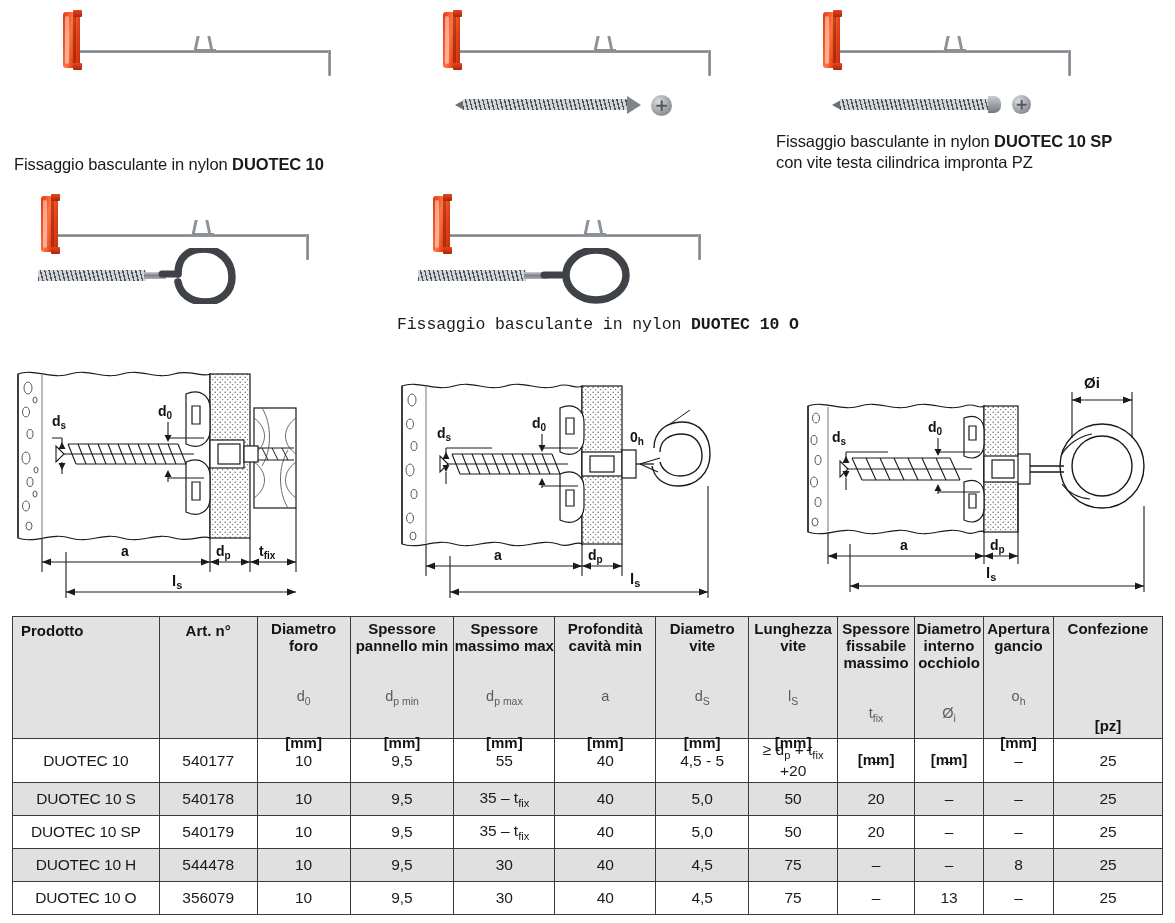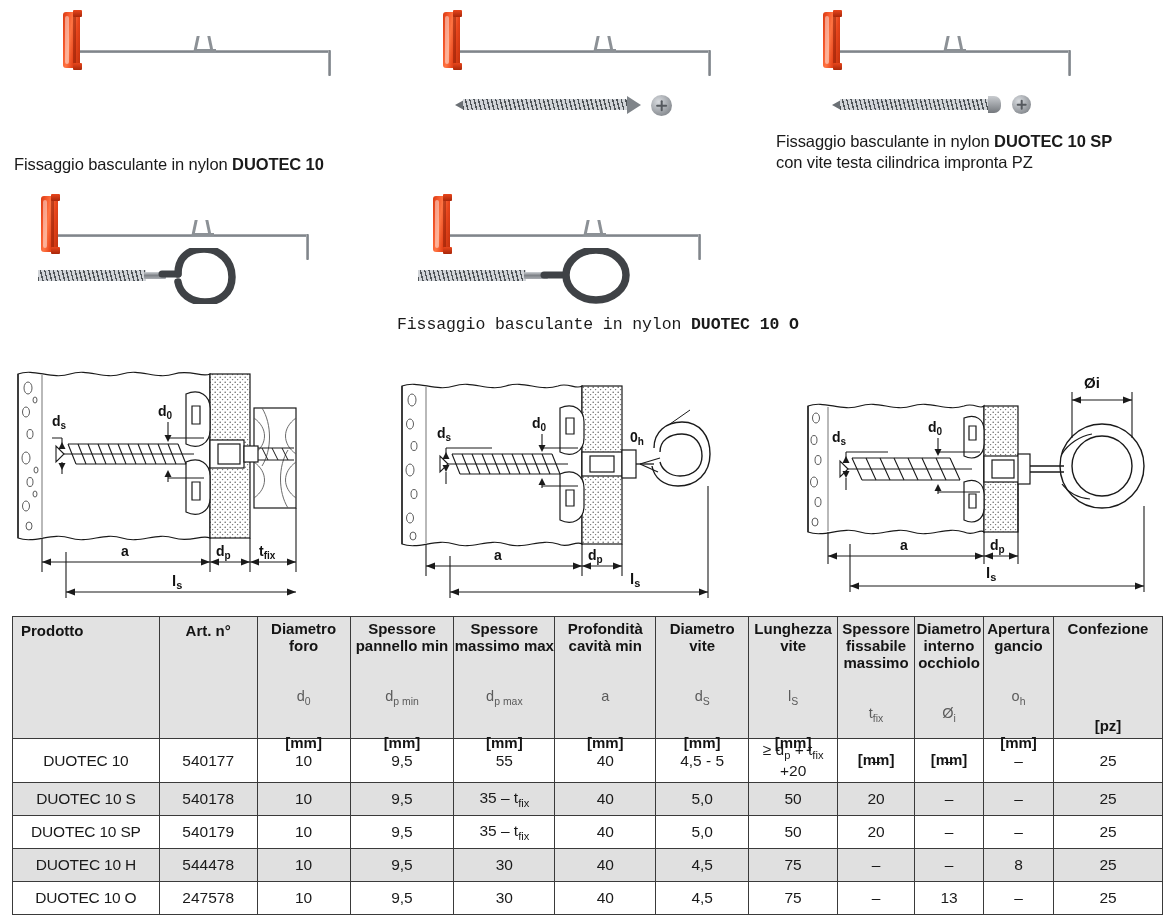--- a/index.html
+++ b/index.html
@@ -719,21 +719,21 @@
         <td>40</td>
         <td>4,5</td>
         <td>75</td>
         <td class="dash">–</td>
         <td class="dash">–</td>
         <td>8</td>
         <td>25</td>
       </tr>
       <tr>
         <td class="cell-prod">DUOTEC 10 O</td>
-        <td class="cell-art">247578</td>
+        <td class="cell-art">356079</td>
         <td>10</td>
         <td>9,5</td>
         <td>30</td>
         <td>40</td>
         <td>4,5</td>
         <td>75</td>
         <td class="dash">–</td>
         <td>13</td>
         <td class="dash">–</td>
         <td>25</td>

